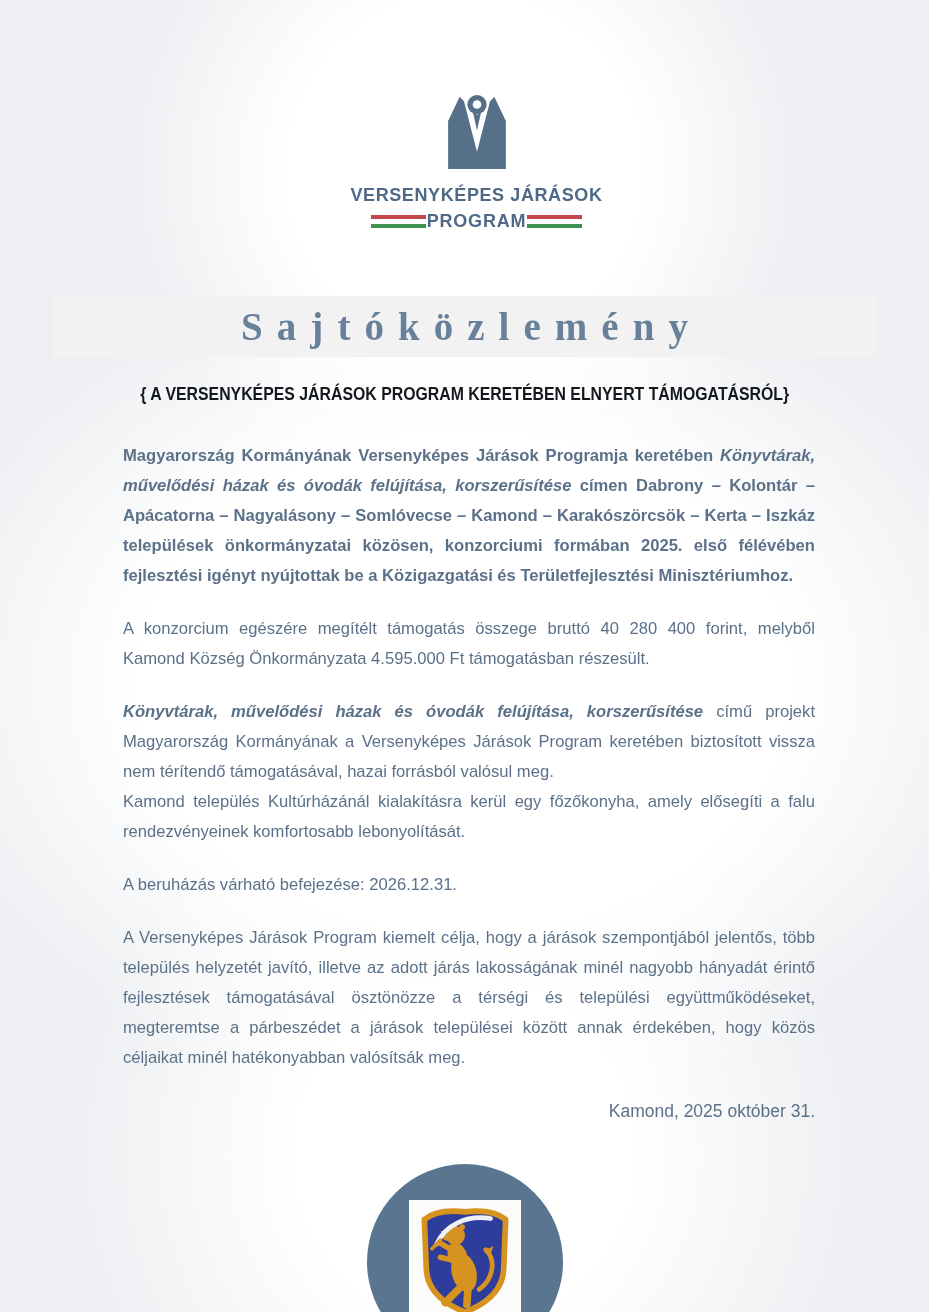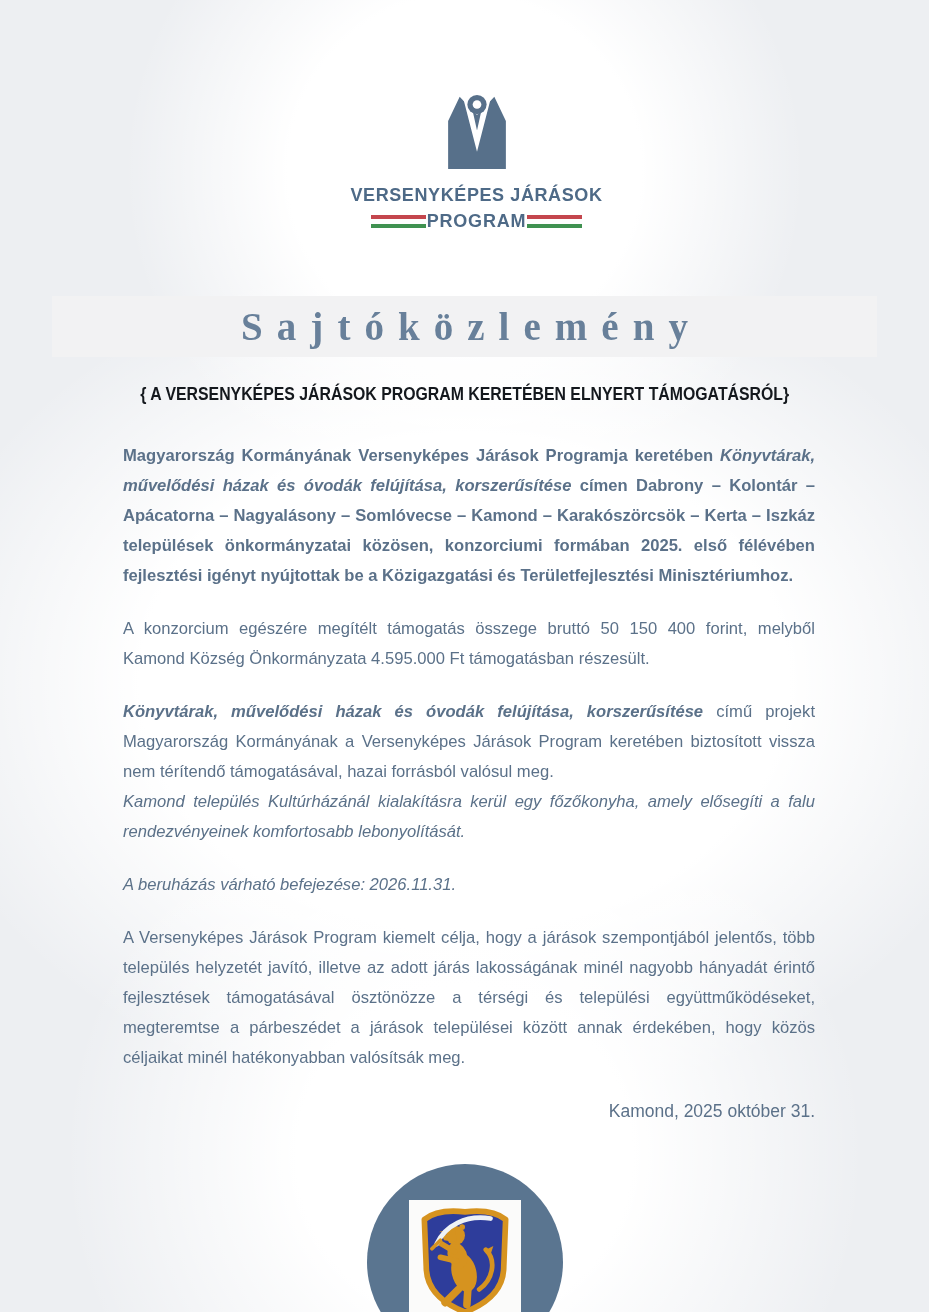--- a/index.html
+++ b/index.html
@@ -76,21 +76,21 @@
     width: 692px;
     margin: 36px 114px 0 123px;
     color: #5b7189;
     font-size: 16.6px;
     line-height: 30px;
   }
   .content p { margin: 0 0 23px 0; }
   .justify { text-align: justify; }
   .bold { font-weight: 700; }
   .bi { font-weight: 700; font-style: italic; }
-  .block { display: block; font-style: italic; }
+  .block { display: block; }
   .closing { text-align: right; font-size: 17.5px; margin-top: 2px; }
 
   
   .seal {
     margin: 38px auto 0 auto;
     width: 196px; height: 196px;
     border-radius: 50%;
     background: #5a7590;
     display: flex; align-items: center; justify-content: center;
   }
@@ -135,26 +135,26 @@
   </div>
 
   <div class="subtitle">
     <span class="condensed">{ A VERSENYKÉPES JÁRÁSOK PROGRAM KERETÉBEN ELNYERT TÁMOGATÁSRÓL}</span>
   </div>
 
   <main class="content">
 
     <p class="justify bold"><span>Magyarország Kormányának Versenyképes Járások Programja keretében </span><span class="bi">Könyvtárak, művelődési házak és óvodák felújítása, korszerűsítése</span><span> címen Dabrony – Kolontár – Apácatorna – Nagyalásony – Somlóvecse – Kamond – Karakószörcsök – Kerta – Iszkáz települések önkormányzatai közösen, konzorciumi formában 2025. első félévében fejlesztési igényt nyújtottak be a Közigazgatási és Területfejlesztési Minisztériumhoz.</span></p>
 
-    <p class="justify">A konzorcium egészére megítélt támogatás összege bruttó 50 150 400 forint, melyből Kamond Község Önkormányzata 4.595.000 Ft támogatásban részesült.</p>
+    <p class="justify">A konzorcium egészére megítélt támogatás összege bruttó 40 280 400 forint, melyből Kamond Község Önkormányzata 4.595.000 Ft támogatásban részesült.</p>
 
     <p class="justify"><span class="bi">Könyvtárak, művelődési házak és óvodák felújítása, korszerűsítése</span><span> című projekt Magyarország Kormányának a Versenyképes Járások Program keretében biztosított vissza nem térítendő támogatásával, hazai forrásból valósul meg.</span><span class="block">Kamond település Kultúrházánál kialakításra kerül egy főzőkonyha, amely elősegíti a falu rendezvényeinek komfortosabb lebonyolítását.</span></p>
 
     <p>
-        <span class="block">A beruházás várható befejezése: 2026.11.31.</span>
+        <span class="block">A beruházás várható befejezése: 2026.12.31.</span>
       </p>
 
     <p class="justify">A Versenyképes Járások Program kiemelt célja, hogy a járások szempontjából jelentős, több település helyzetét javító, illetve az adott járás lakosságának minél nagyobb hányadát érintő fejlesztések támogatásával ösztönözze a térségi és települési együttműködéseket, megteremtse a párbeszédet a járások települései között annak érdekében, hogy közös céljaikat minél hatékonyabban valósítsák meg.</p>
 
     <p class="closing">Kamond, 2025 október 31.</p>
 
   </main>
 
   <footer>
     <div class="seal">

